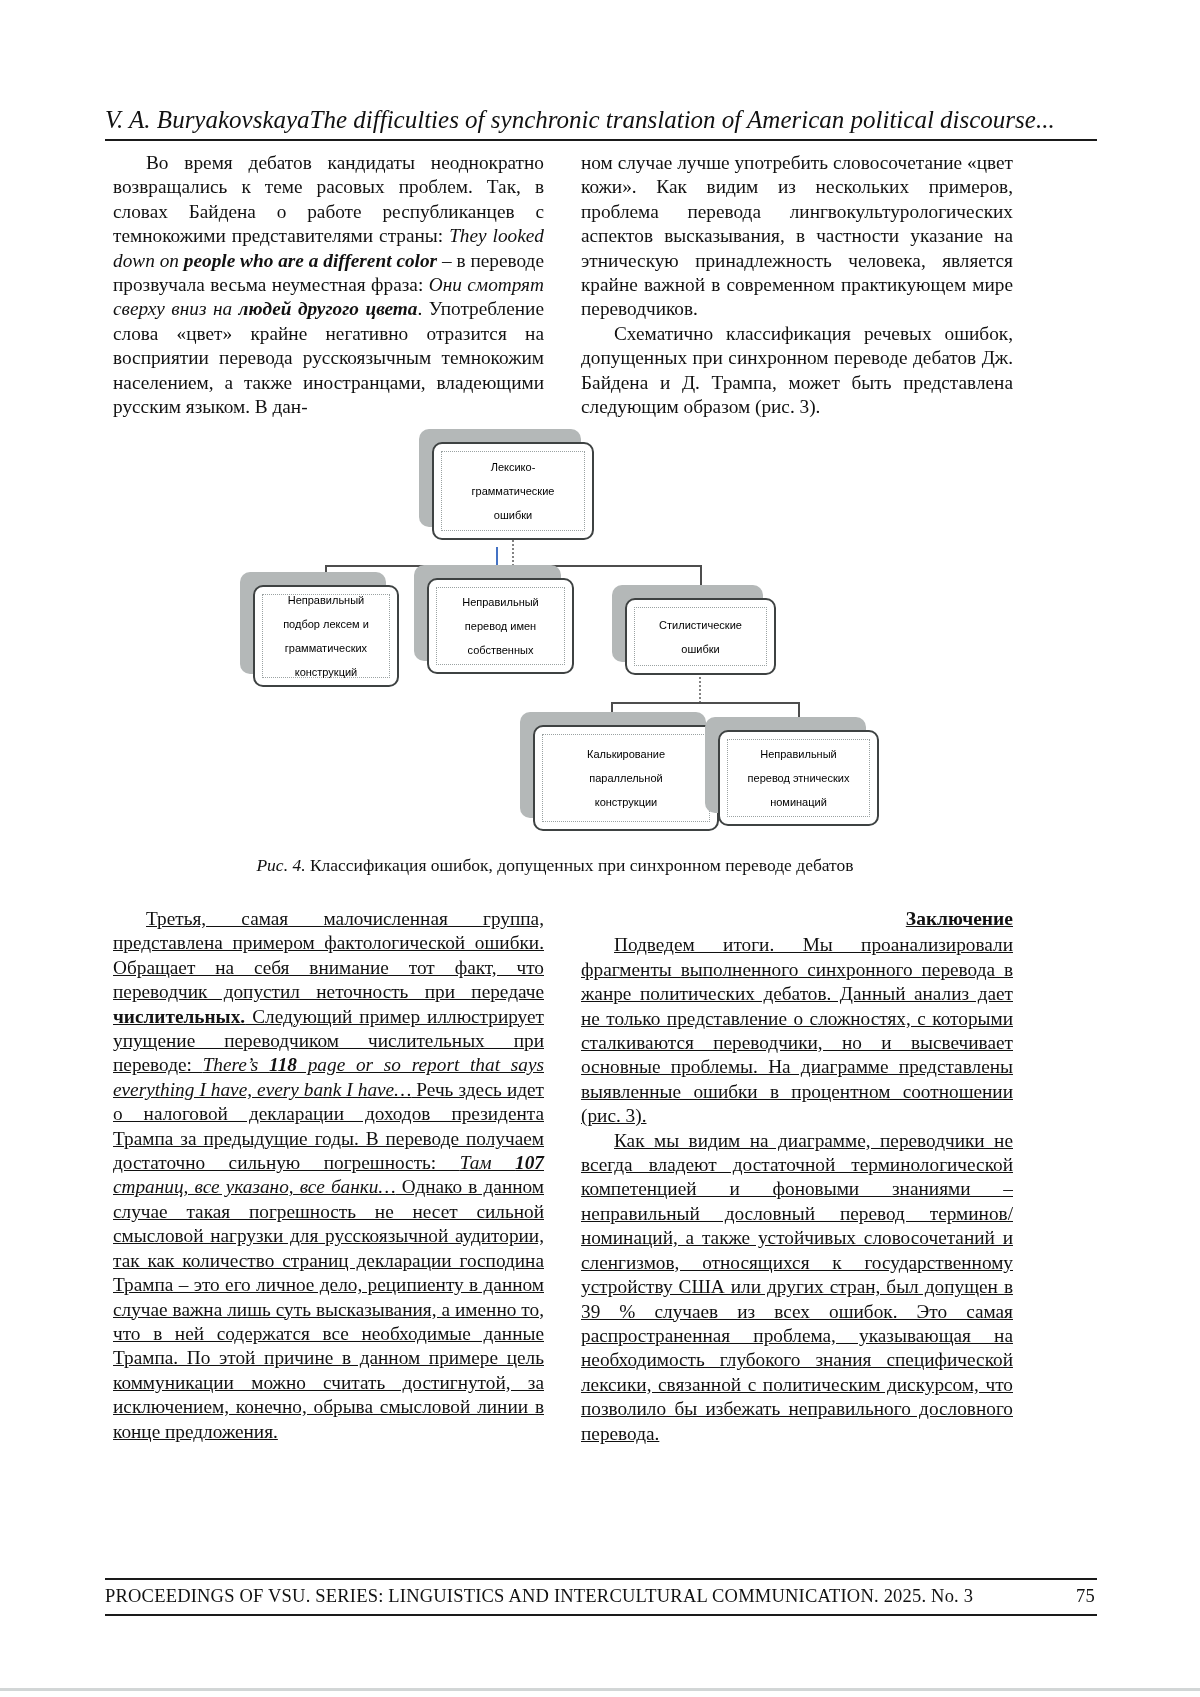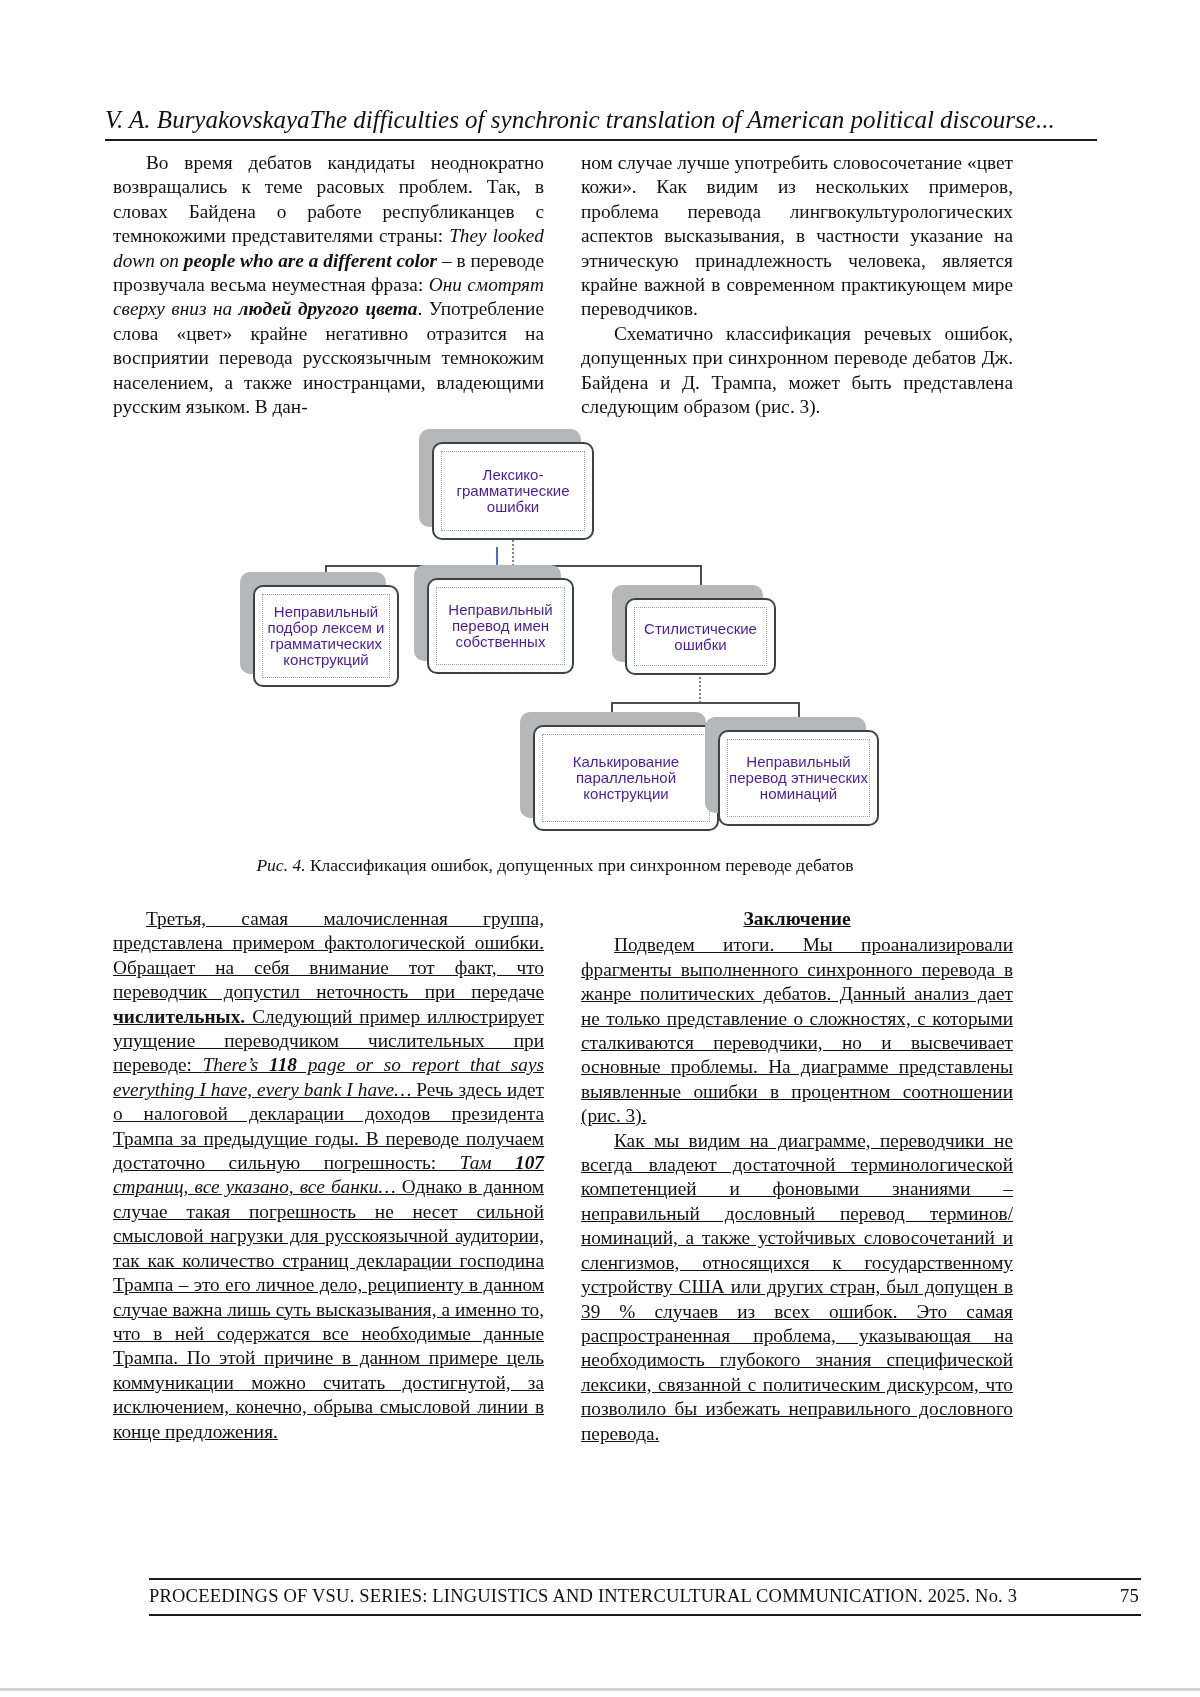--- a/index.html
+++ b/index.html
@@ -55,21 +55,21 @@
   .bottom-section { top: 907px; text-decoration: underline; }
   .col-section p { margin: 0; }
   .col-section p.indent { text-indent: 33px; }
   .seg-i  { font-style: italic; }
   .seg-b  { font-weight: bold; }
   .seg-bi { font-weight: bold; font-style: italic; }
   .section-heading {
     margin: 0 0 2px 0;
     font-size: 19.5px;
     font-weight: bold;
-    text-align: center;
+    text-align: right;
     text-indent: 0;
   }
 
   
   .figure-block {
     position: absolute;
     top: 420px; left: 105px; width: 900px;
     margin: 0;
   }
   .diagram-canvas {
@@ -91,23 +91,23 @@
     border-radius: 10px;
   }
   .node-inner {
     position: absolute; inset: 7px;
     border: 1px dotted #9aa2a2;
     display: flex;
     align-items: center;
     justify-content: center;
     text-align: center;
     white-space: pre-line;
-    font-size: 15px;
-    line-height: 16px;
-    color: #4c1d95;
+    font-size: 11px;
+    line-height: 24px;
+    color: #000000;
   }
   .node-root      { left: 327px; top: 22px;  width: 162px; height: 98px; }
   .node-lexeme    { left: 148px; top: 165px; width: 146px; height: 102px; }
   .node-proper    { left: 322px; top: 158px; width: 147px; height: 96px; }
   .node-stylistic { left: 520px; top: 178px; width: 151px; height: 77px; }
   .node-calque    { left: 428px; top: 305px; width: 186px; height: 106px; }
   .node-ethnic    { left: 613px; top: 310px; width: 161px; height: 96px; }
 
   .line { position: absolute; background: #4d4d4d; }
   .line.h { height: 2px; }
@@ -133,21 +133,20 @@
     line-height: 22px;
     font-family: "Liberation Serif", serif;
   }
 
   
   .footer {
     position: absolute;
     top: 1578px; left: 105px; width: 992px;
     border-top: 2px solid #1a1a1a;
     border-bottom: 2px solid #1a1a1a;
-    margin-left: 44px;
   }
   .footer-row {
     display: flex;
     justify-content: space-between;
     align-items: baseline;
     padding: 4px 2px 6px 0;
     font-size: 18.5px;
     line-height: 24px;
     letter-spacing: 0.2px;
     white-space: nowrap;

